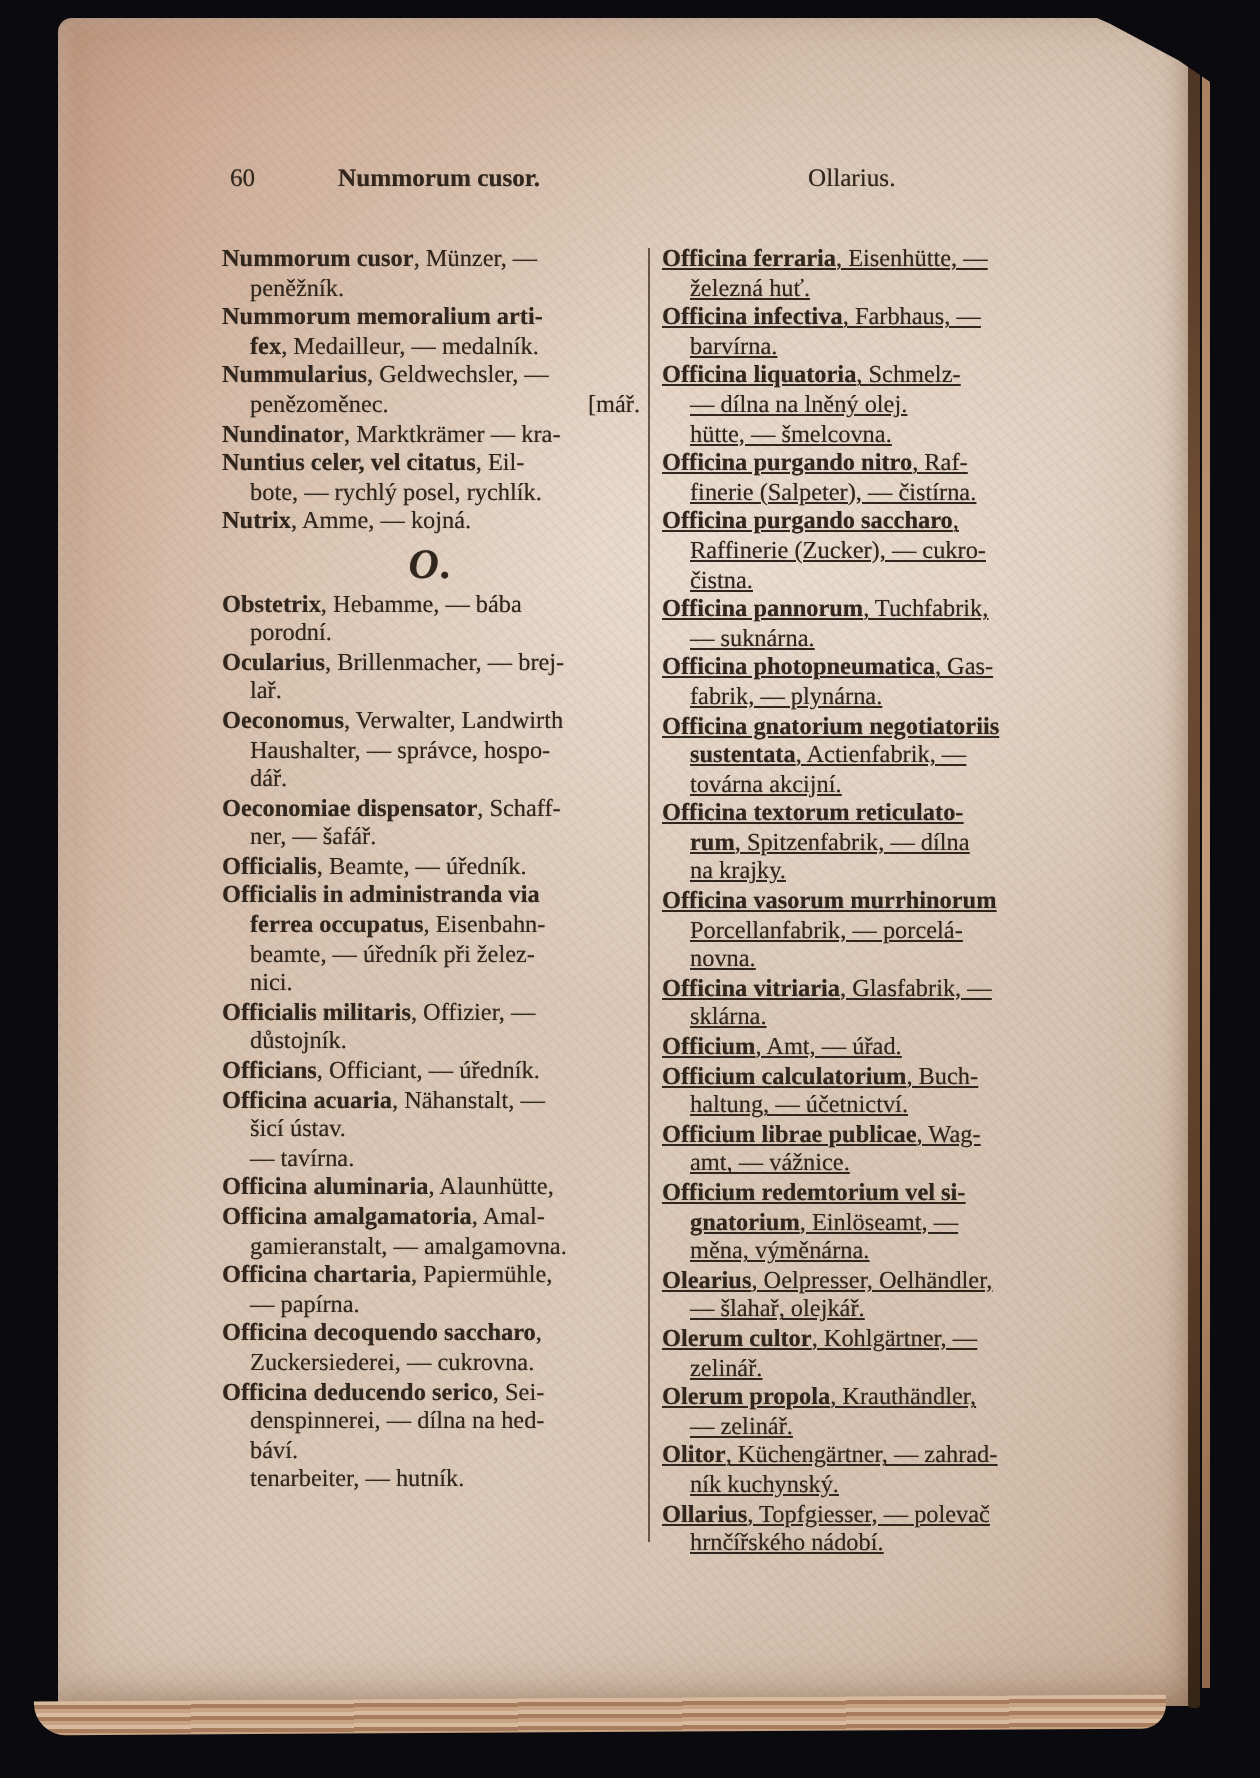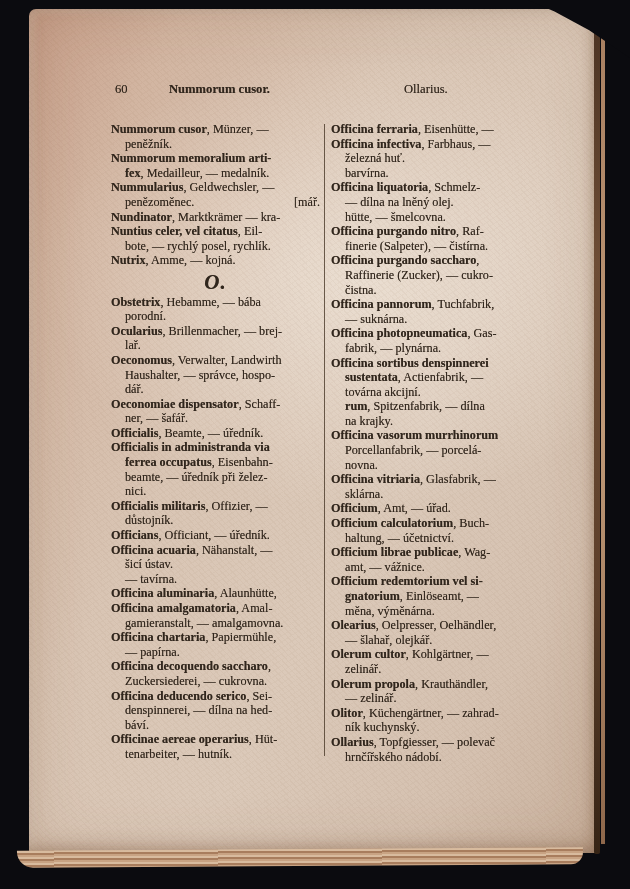--- a/index.html
+++ b/index.html
@@ -63,21 +63,21 @@
     text-shadow:0 0 .4px rgba(50,35,20,.55);
   }
   .header-row{position:relative;height:16px;font-size:12.6px;margin-bottom:11px;}
   .page-number{position:absolute;left:4px;top:0;}
   .rt-left{position:absolute;left:58px;top:0;}
   .rt-right{position:absolute;left:293px;top:0;}
   .columns{display:flex;align-items:stretch;margin-top:24px;}
   .col{font-size:12.2px;line-height:14.6px;}
   .col-left{width:209px;}
   .divider{width:0;border-left:1px solid rgba(72,56,40,.8);margin:2px 3px 8px 4px;}
-  .col-right{width:224px;padding-left:3px;}
+  .col-right{width:224px;padding-left:3px;text-decoration:underline;}
   .line{white-space:nowrap;overflow:visible;}
   .line.ind{padding-left:14px;}
   .bold{font-weight:700;}
   .reg{font-weight:400;}
   .fright{float:right;font-weight:400;}
   .sec-heading{
     text-align:center;font-size:21px;font-weight:700;font-style:italic;
     padding:7px 0 5px 0;letter-spacing:1px;
   }
 </style>
@@ -135,44 +135,44 @@
           <div class="line"><span class="bold">Officina aluminaria</span><span class="reg">, Alaunhütte,</span></div>
           <div class="line"><span class="bold">Officina amalgamatoria</span><span class="reg">, Amal-</span></div>
           <div class="line ind"><span class="reg">gamieranstalt, — amalgamovna.</span></div>
           <div class="line"><span class="bold">Officina chartaria</span><span class="reg">, Papiermühle,</span></div>
           <div class="line ind"><span class="reg">— papírna.</span></div>
           <div class="line"><span class="bold">Officina decoquendo saccharo</span><span class="reg">,</span></div>
           <div class="line ind"><span class="reg">Zuckersiederei, — cukrovna.</span></div>
           <div class="line"><span class="bold">Officina deducendo serico</span><span class="reg">, Sei-</span></div>
           <div class="line ind"><span class="reg">denspinnerei, — dílna na hed-</span></div>
           <div class="line ind"><span class="reg">báví.</span></div>
-          <div class="line"><span class="bold">Officinae aereae operarius</span><span class="reg">, Hüt-</span></div>
           <div class="line ind"><span class="reg">tenarbeiter, — hutník.</span></div>
         </div>
       <div class="divider"></div>
       <div class="col col-right">
           <div class="line"><span class="bold">Officina ferraria</span><span class="reg">, Eisenhütte, —</span></div>
+          <div class="line ind"><span class="reg">železná huť.</span></div>
           <div class="line"><span class="bold">Officina infectiva</span><span class="reg">, Farbhaus, —</span></div>
-          <div class="line ind"><span class="reg">železná huť.</span></div>
           <div class="line ind"><span class="reg">barvírna.</span></div>
           <div class="line"><span class="bold">Officina liquatoria</span><span class="reg">, Schmelz-</span></div>
           <div class="line ind"><span class="reg">— dílna na lněný olej.</span></div>
           <div class="line ind"><span class="reg">hütte, — šmelcovna.</span></div>
           <div class="line"><span class="bold">Officina purgando nitro</span><span class="reg">, Raf-</span></div>
           <div class="line ind"><span class="reg">finerie (Salpeter), — čistírna.</span></div>
           <div class="line"><span class="bold">Officina purgando saccharo</span><span class="reg">,</span></div>
           <div class="line ind"><span class="reg">Raffinerie (Zucker), — cukro-</span></div>
           <div class="line ind"><span class="reg">čistna.</span></div>
           <div class="line"><span class="bold">Officina pannorum</span><span class="reg">, Tuchfabrik,</span></div>
           <div class="line ind"><span class="reg">— suknárna.</span></div>
           <div class="line"><span class="bold">Officina photopneumatica</span><span class="reg">, Gas-</span></div>
           <div class="line ind"><span class="reg">fabrik, — plynárna.</span></div>
-          <div class="line"><span class="bold">Officina sortibus denspinnerei</span></div>
+          <div class="line"><span class="bold">Officina gnatorium negotiatoriis</span></div>
           <div class="line ind"><span class="bold">sustentata</span><span class="reg">, Actienfabrik, —</span></div>
           <div class="line ind"><span class="reg">továrna akcijní.</span></div>
+          <div class="line"><span class="bold">Officina textorum reticulato-</span></div>
           <div class="line ind"><span class="bold">rum</span><span class="reg">, Spitzenfabrik, — dílna</span></div>
           <div class="line ind"><span class="reg">na krajky.</span></div>
           <div class="line"><span class="bold">Officina vasorum murrhinorum</span></div>
           <div class="line ind"><span class="reg">Porcellanfabrik, — porcelá-</span></div>
           <div class="line ind"><span class="reg">novna.</span></div>
           <div class="line"><span class="bold">Officina vitriaria</span><span class="reg">, Glasfabrik, —</span></div>
           <div class="line ind"><span class="reg">sklárna.</span></div>
           <div class="line"><span class="bold">Officium</span><span class="reg">, Amt, — úřad.</span></div>
           <div class="line"><span class="bold">Officium calculatorium</span><span class="reg">, Buch-</span></div>
           <div class="line ind"><span class="reg">haltung, — účetnictví.</span></div>

